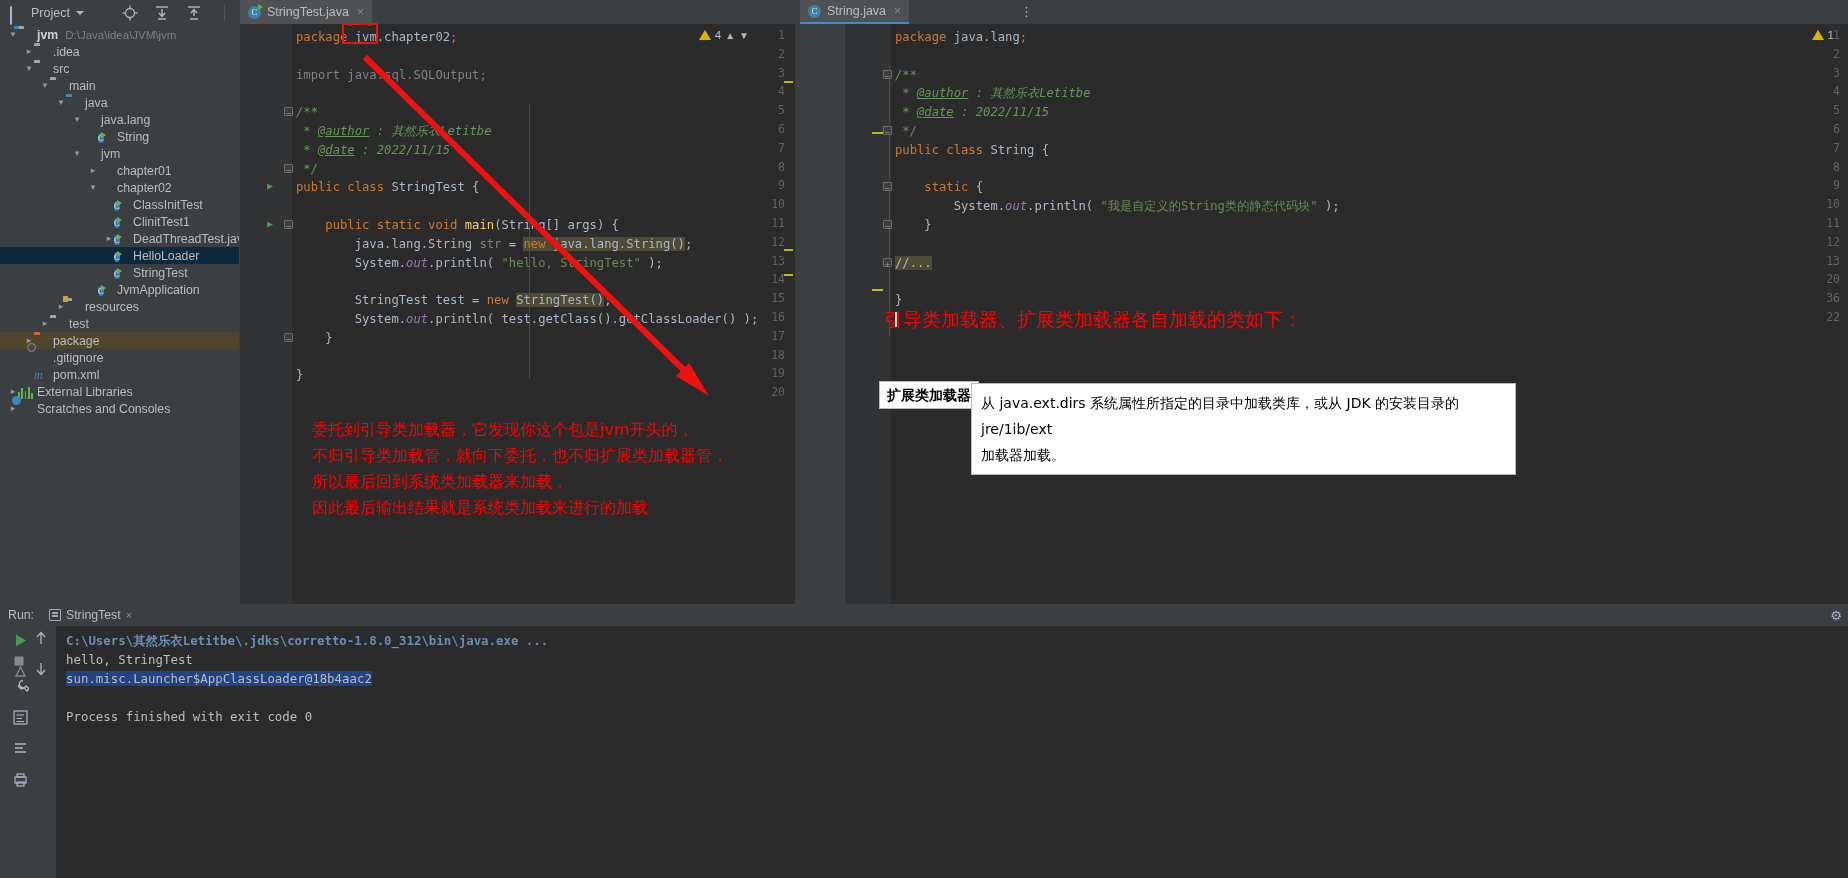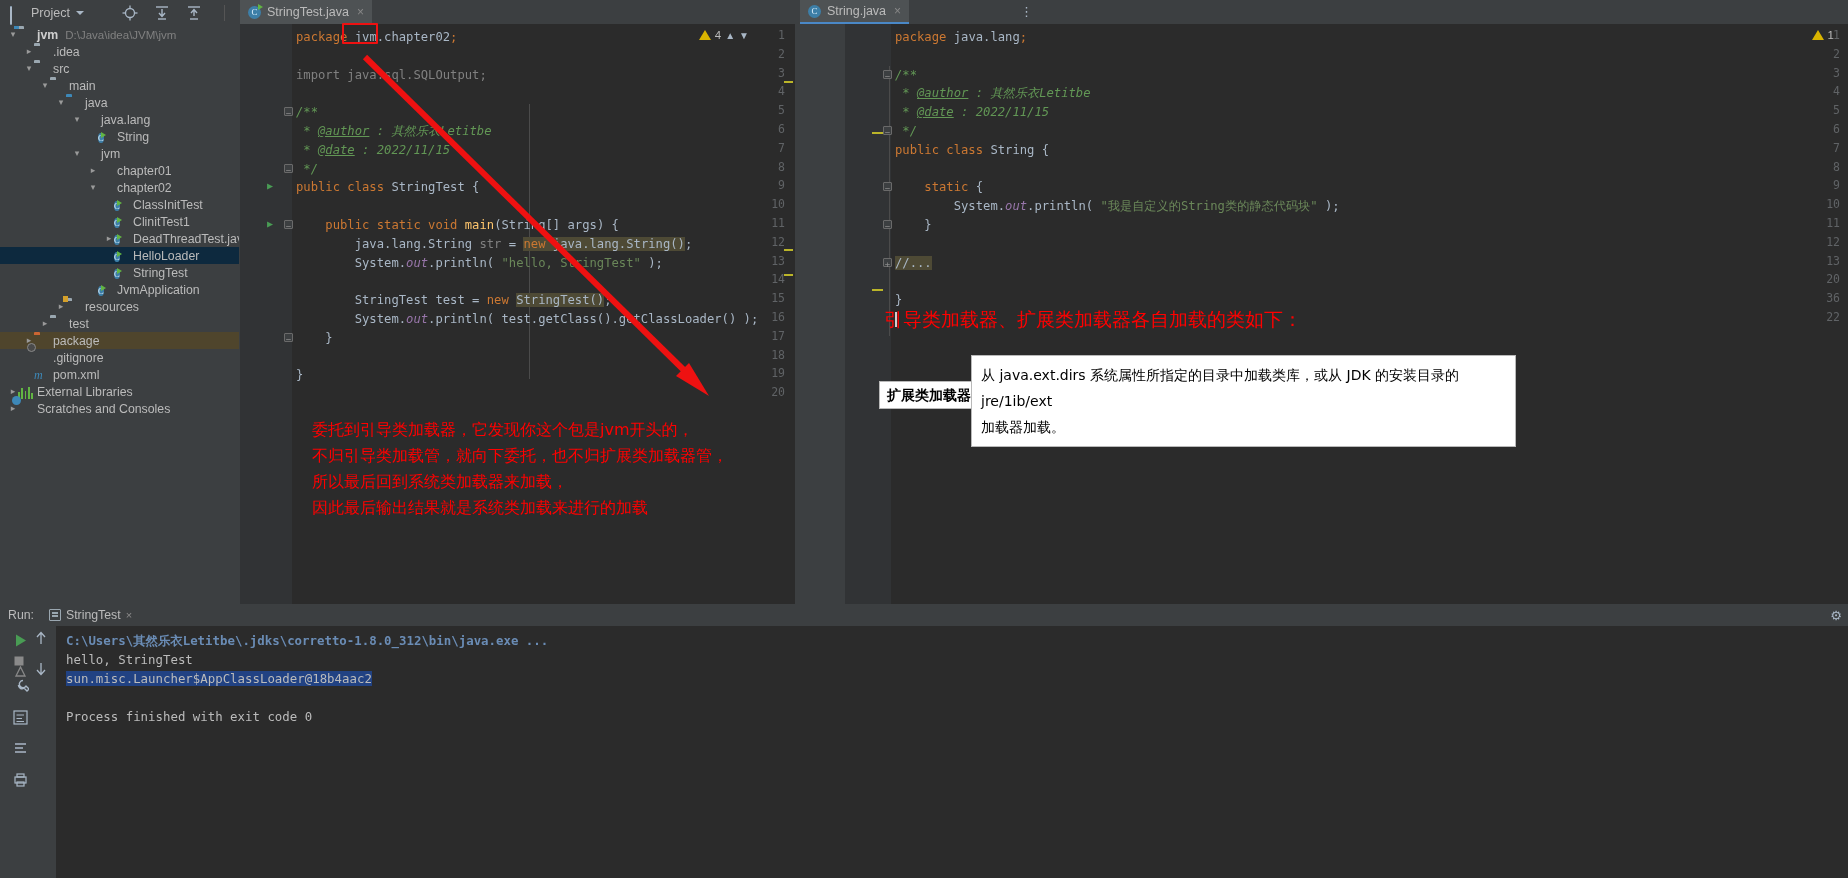--- a/index.html
+++ b/index.html
@@ -555,21 +555,21 @@
   <div class="redtext" style="left:312px; top:417px; font-size:16px;">委托到引导类加载器，它发现你这个包是jvm开头的，</div>
   <div class="redtext" style="left:312px; top:443px; font-size:16px;">不归引导类加载管，就向下委托，也不归扩展类加载器管，</div>
   <div class="redtext" style="left:312px; top:469px; font-size:16px;">所以最后回到系统类加载器来加载，</div>
   <div class="redtext" style="left:884px; top:307px; font-size:19px;">引导类加载器、扩展类加载器各自加载的类如下：</div>
 
   <div class="redtext" style="left:312px; top:495px; font-size:16px;">因此最后输出结果就是系统类加载来进行的加载</div>
 
 
   <div class="wbox l2" style="left:879px; top:381px;">扩展类加载器</div>
 
-  <div class="wbox l3" style="left:971px; top:355px; width:545px;">
+  <div class="wbox l3" style="left:971px; top:383px; width:545px;">
     <div>从 java.ext.dirs 系统属性所指定的目录中加载类库，或从 JDK 的安装目录的 jre/1ib/ext</div>
     <div>加载器加载。</div>
   </div>
 
   <div class="runpanel">
     <div class="runhead">
       <span>Run:</span>
       <span class="runtab">
         <span class="runicon"></span>
         <span>StringTest</span>

